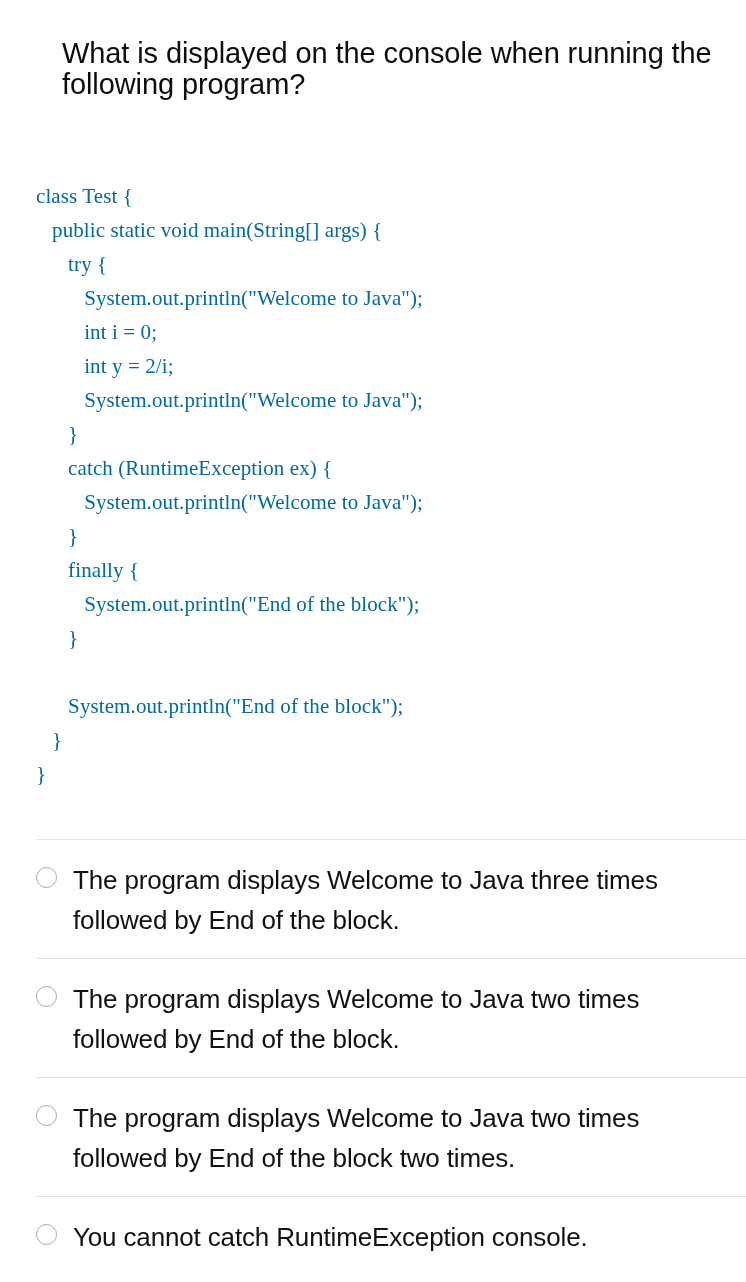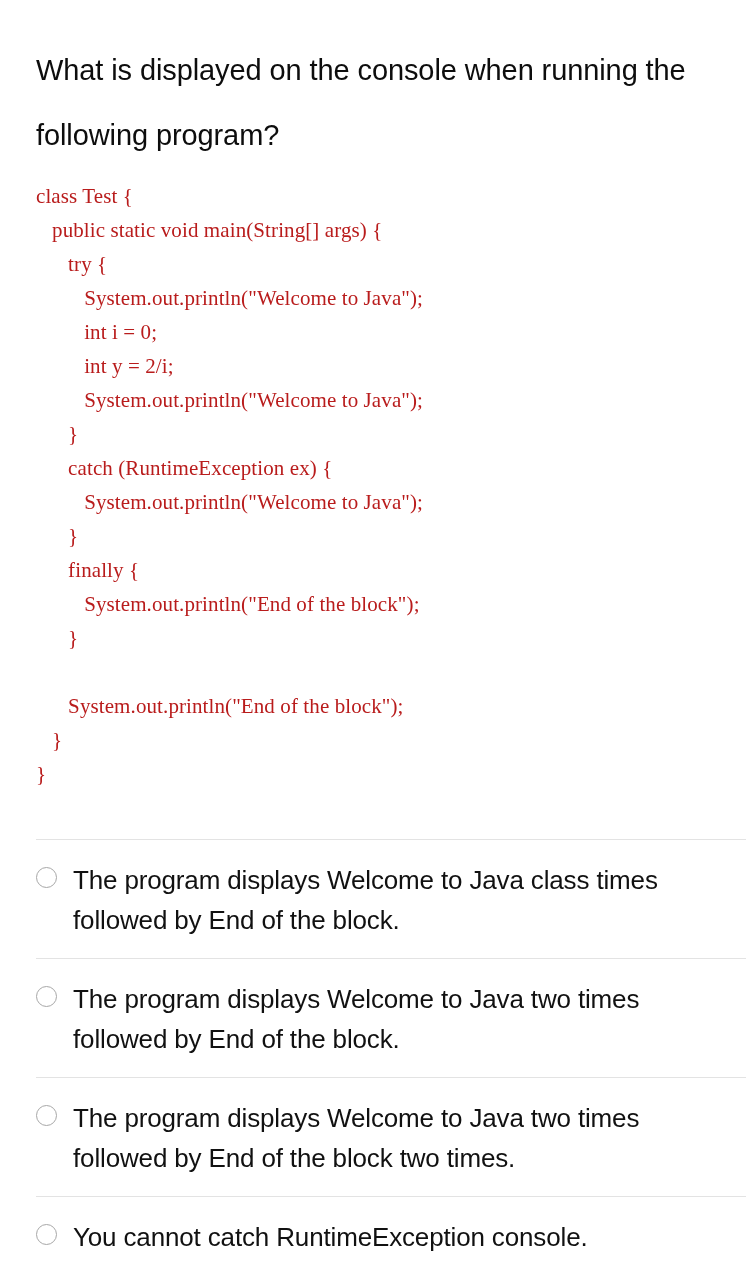--- a/index.html
+++ b/index.html
@@ -26,36 +26,37 @@
   
   .question-block {
     position: absolute;
     left: 36px;
     top: 38px;
     width: 678px;
   }
   .question-text {
     font-family: "Liberation Sans", sans-serif;
     font-size: 29px;
-    line-height: 65px;
+    line-height: 31px;
     font-weight: 400;
     color: #0d0d0d;
     letter-spacing: -0.1px;
+    margin-left: 26px;
   }
 
   
   .code-block {
     position: absolute;
     left: 36px;
     top: 179px;
     width: 690px;
     font-family: "Liberation Serif", serif;
     font-size: 21px;
     line-height: 34px;
-    color: #b91c1c;
+    color: #0369a1;
     white-space: pre;
     letter-spacing: 0.1px;
   }
   .code-line {
     height: 34px;
     white-space: pre;
   }
   .code-line.blank {
     height: 34px;
   }
@@ -108,21 +109,21 @@
   <div class="question-block">
     <div class="question-text">What is displayed on the console when running the following program?</div>
   </div>
 
   <div class="code-block"><div class="code-line">class Test {</div><div class="code-line">   public static void main(String[] args) {</div><div class="code-line">      try {</div><div class="code-line">         System.out.println("Welcome to Java");</div><div class="code-line">         int i = 0;</div><div class="code-line">         int y = 2/i;</div><div class="code-line">         System.out.println("Welcome to Java");</div><div class="code-line">      }</div><div class="code-line">      catch (RuntimeException ex) {</div><div class="code-line">         System.out.println("Welcome to Java");</div><div class="code-line">      }</div><div class="code-line">      finally {</div><div class="code-line">         System.out.println("End of the block");</div><div class="code-line">      }</div><div class="code-line blank">&nbsp;</div><div class="code-line">      System.out.println("End of the block");</div><div class="code-line">   }</div><div class="code-line">}</div></div>
 
   <div class="options">
       <div class="option-sep"></div>
       <div class="option-row">
         <span class="radio"></span>
-        <span class="option-label">The program displays Welcome to Java class times followed by End of the block.</span>
+        <span class="option-label">The program displays Welcome to Java three times followed by End of the block.</span>
       </div>
       <div class="option-sep"></div>
       <div class="option-row">
         <span class="radio"></span>
         <span class="option-label">The program displays Welcome to Java two times followed by End of the block.</span>
       </div>
       <div class="option-sep"></div>
       <div class="option-row">
         <span class="radio"></span>
         <span class="option-label">The program displays Welcome to Java two times followed by End of the block two times.</span>

